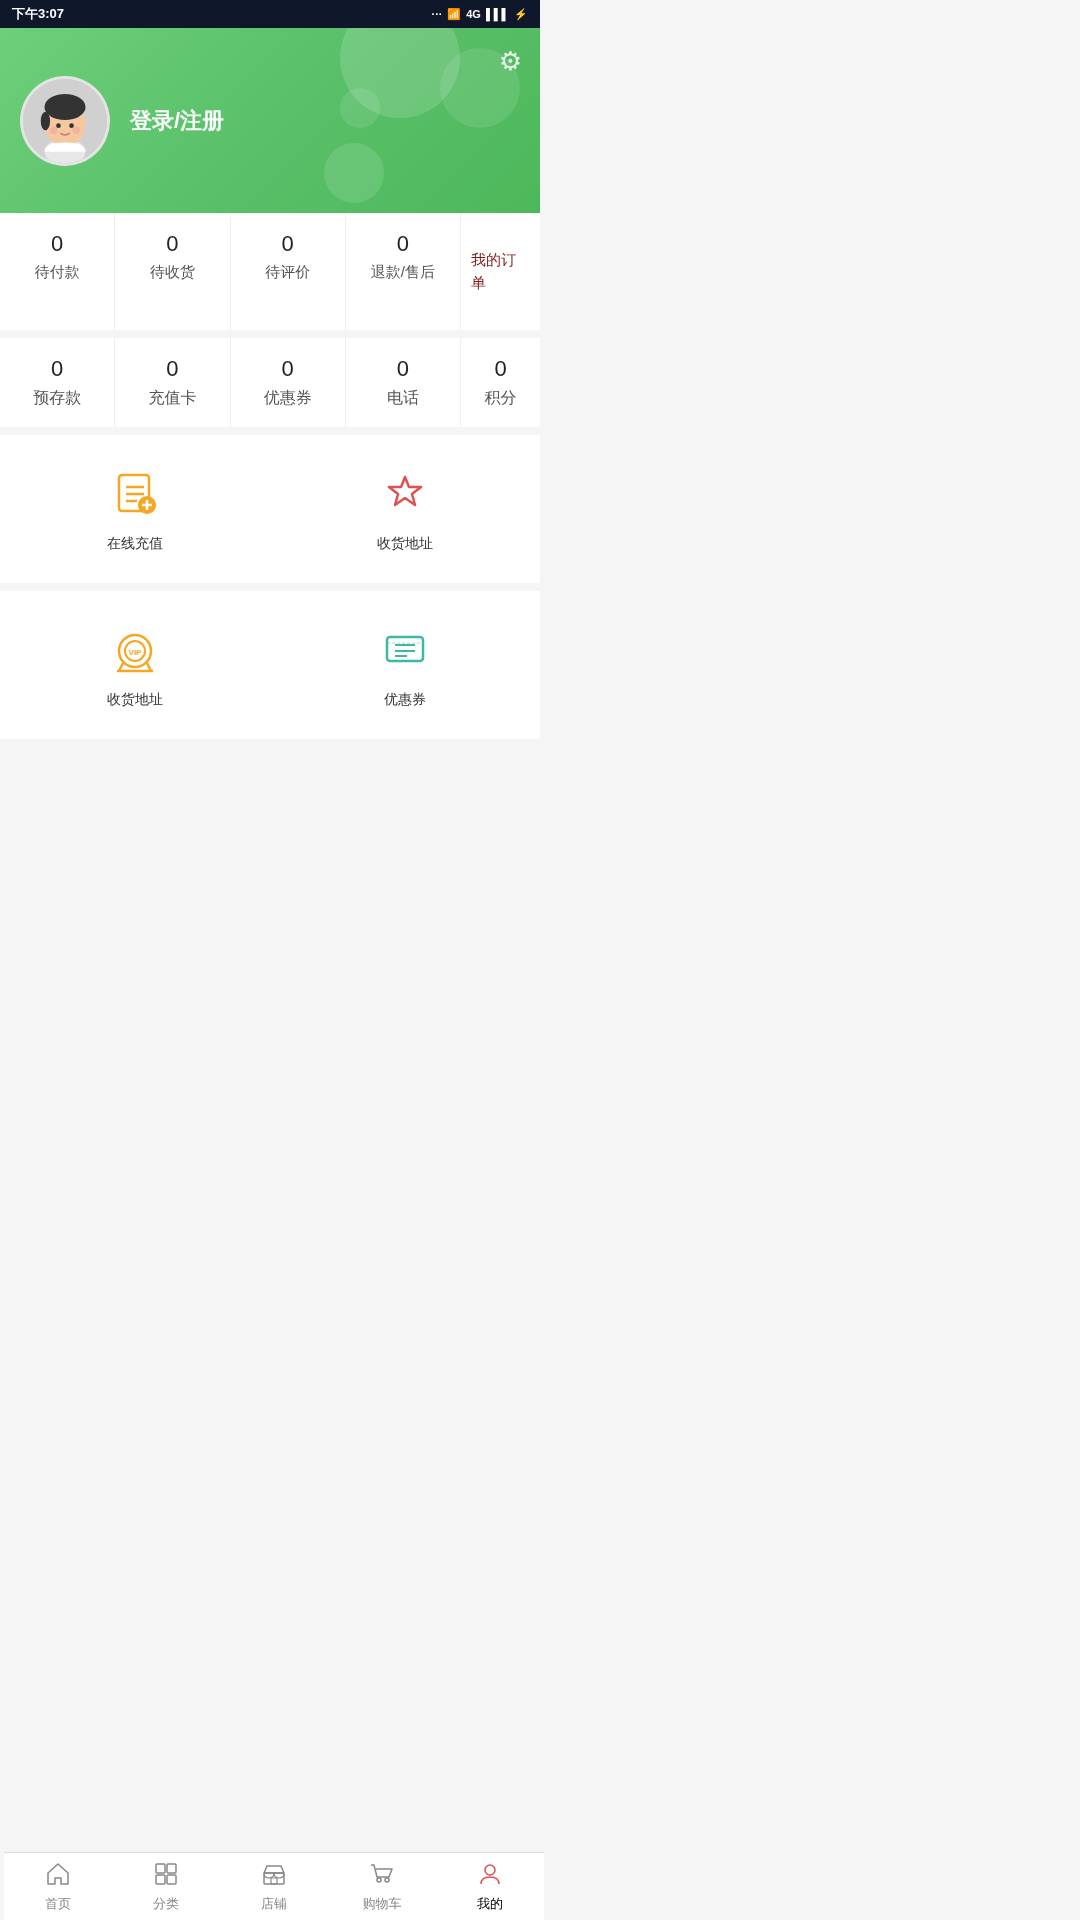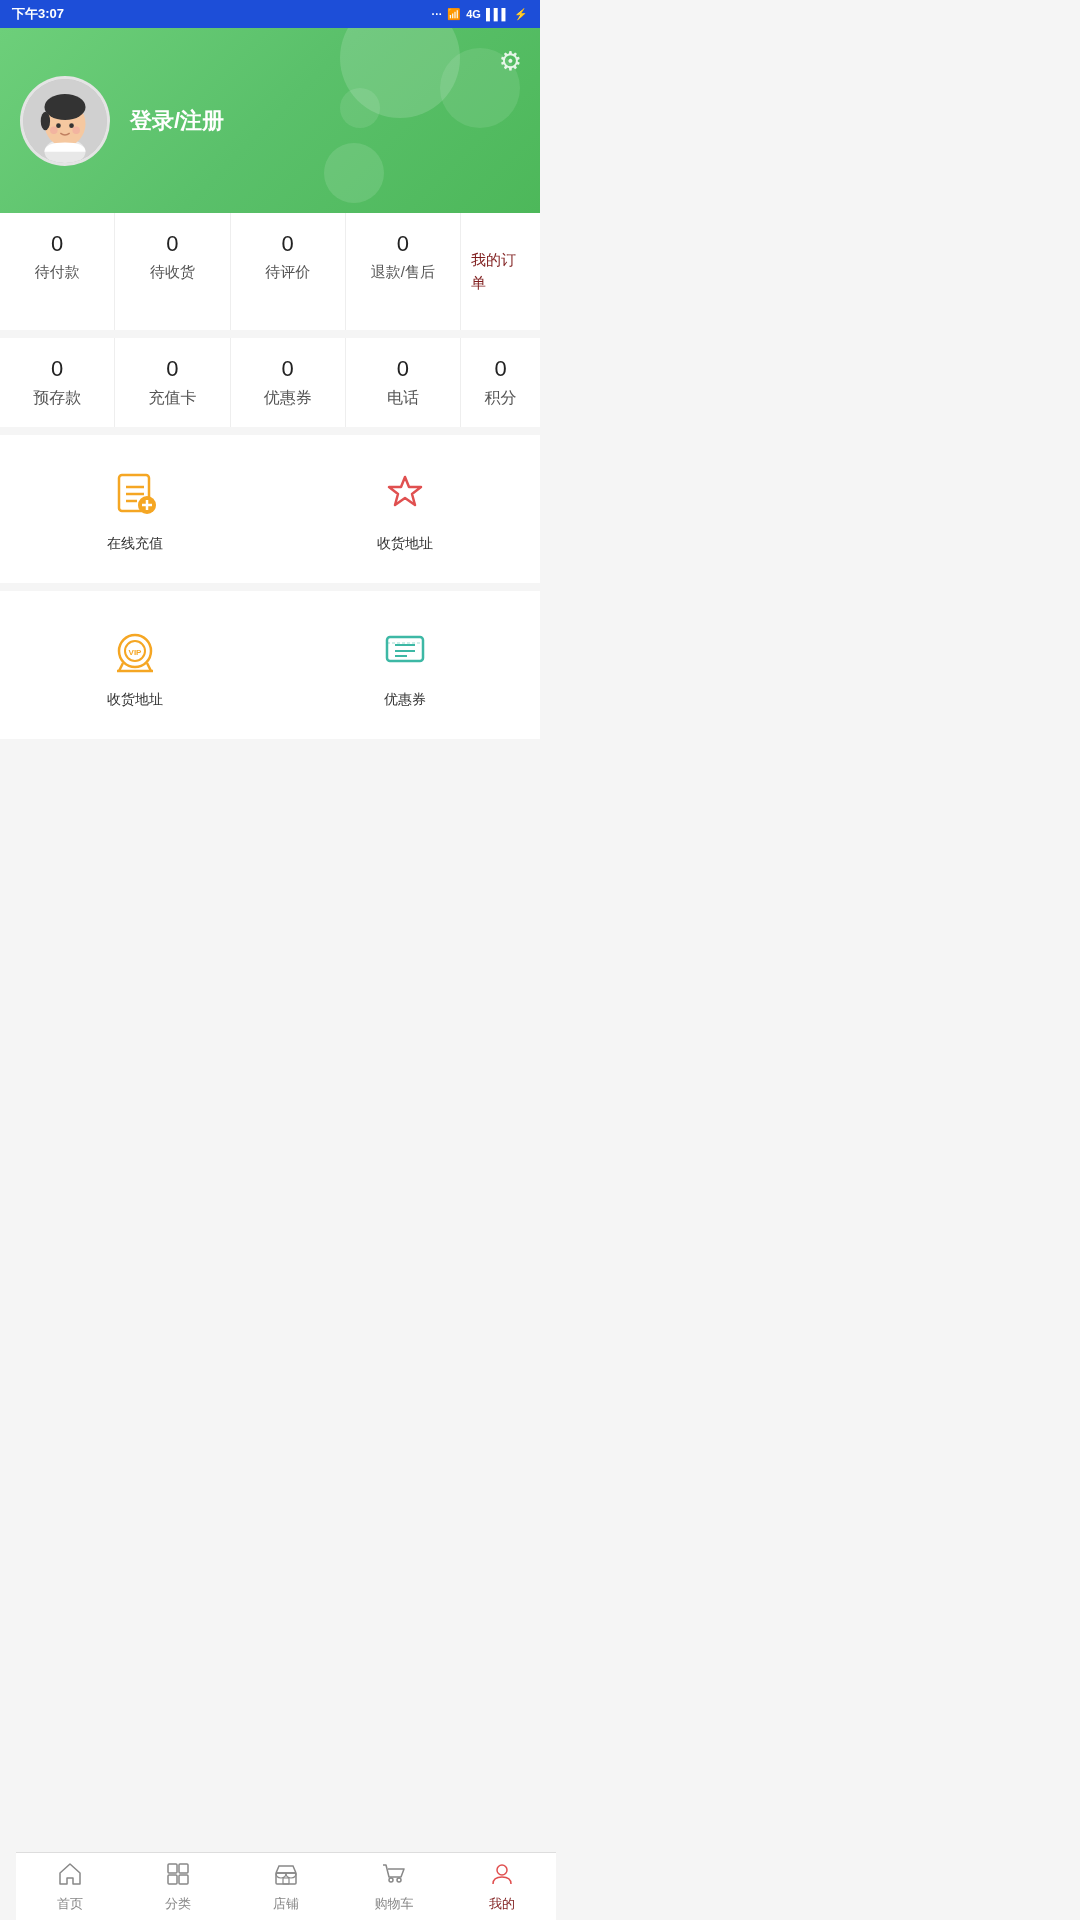--- a/index.html
+++ b/index.html
@@ -7,21 +7,21 @@
     body {
       width: 540px;
       min-height: 960px;
       font-family: "PingFang SC", "Helvetica Neue", Arial, sans-serif;
       background: #f5f5f5;
       overflow-x: hidden;
     }
 
     
     .status-bar {
-      background: #1d4ed8;
+      background: #0f172a;
       color: #fff;
       height: 28px;
       display: flex;
       align-items: center;
       justify-content: space-between;
       padding: 0 12px;
       font-size: 13px;
       font-weight: 600;
     }
     .status-right {
@@ -210,21 +210,21 @@
     }
     .feature-label {
       font-size: 14px;
       color: #333;
     }
 
     
     .bottom-nav {
       position: fixed;
       bottom: 0;
-      left: 16px;
+      left: 4px;
       width: 540px;
       background: #fff;
       border-top: 1px solid #ddd;
       display: flex;
       height: 68px;
     }
     .nav-item {
       flex: 1;
       display: flex;
       flex-direction: column;
@@ -450,15 +450,15 @@
     <span>购物车</span>
   </div>
 
   <div class="nav-item active">
     <div class="nav-icon">
       <svg width="26" height="26" viewBox="0 0 26 26" xmlns="http://www.w3.org/2000/svg">
         <circle cx="13" cy="9" r="5" stroke="#e05050" stroke-width="1.5" fill="none"></circle>
         <path d="M4 23 Q4 16 13 16 Q22 16 22 23" stroke="#e05050" stroke-width="1.5" fill="none"></path>
       </svg>
     </div>
-    <span style="color:#7f1d1d;">我的</span>
+    <span style="color:#000000;">我的</span>
   </div>
 </div>
 
 </body></html>

